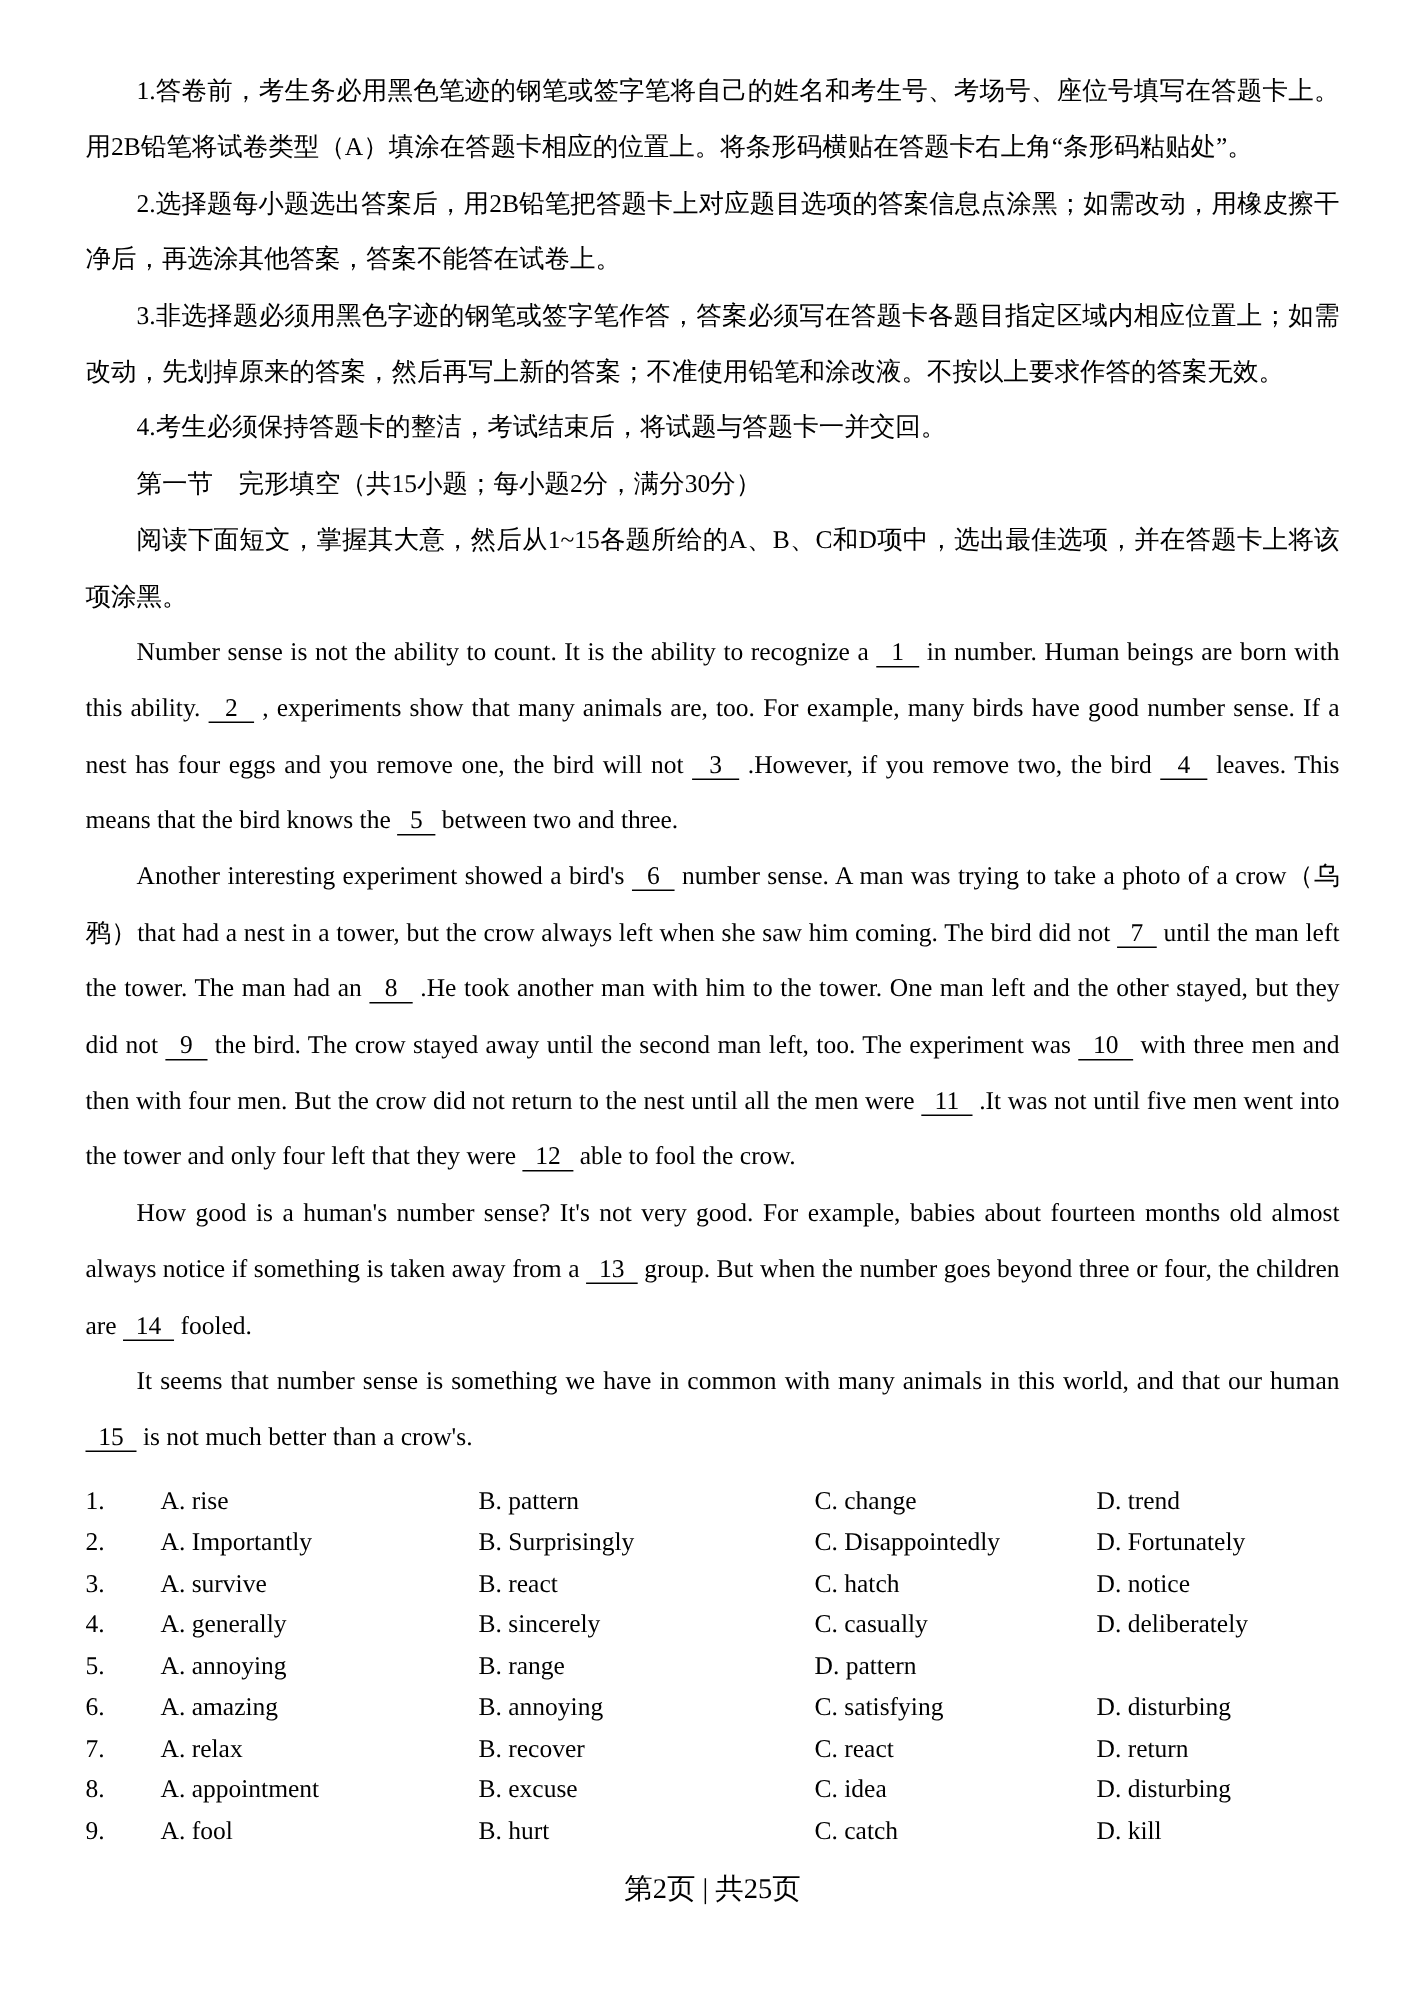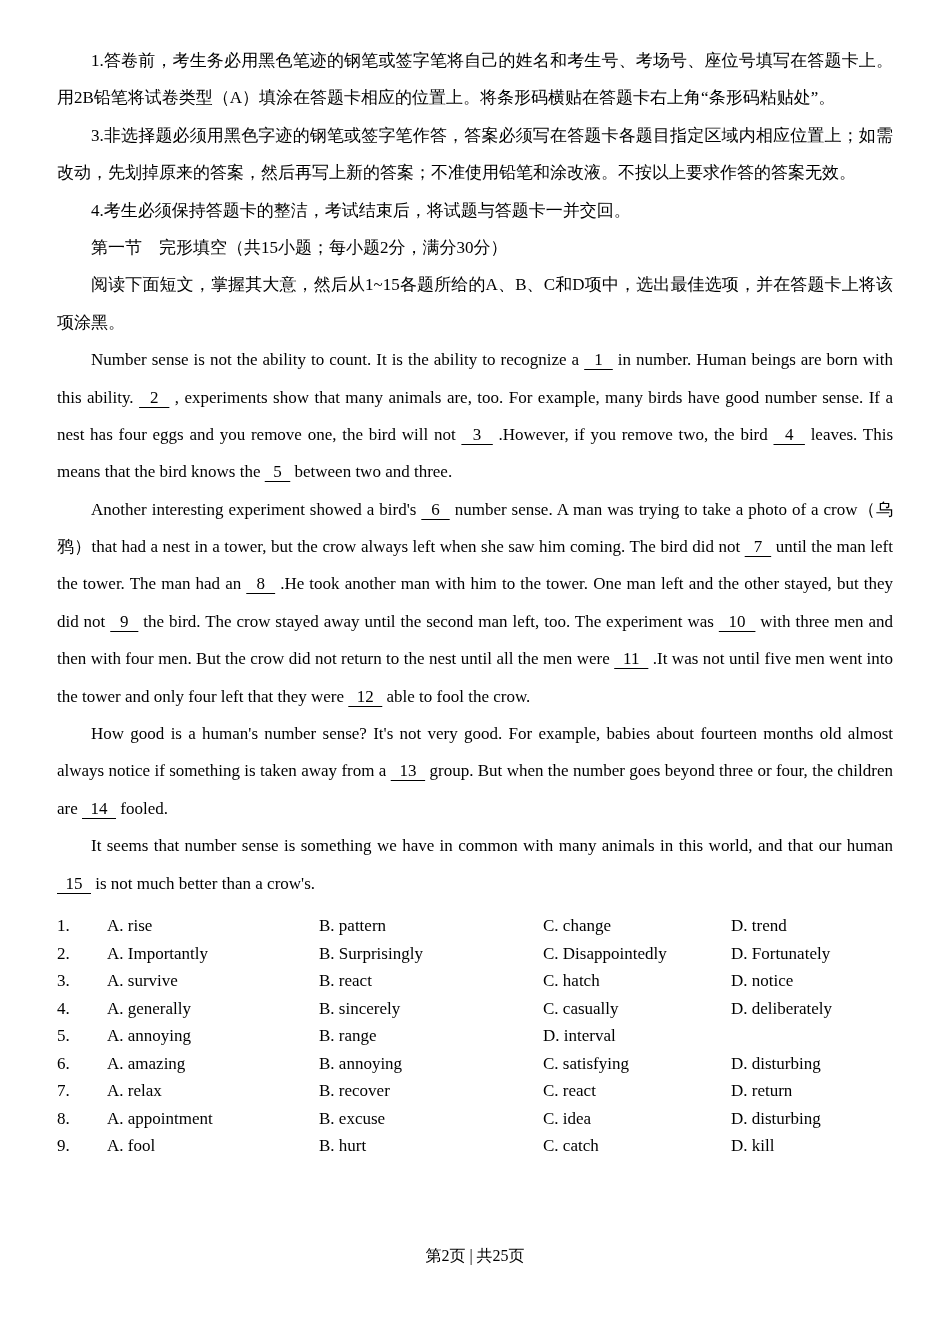--- a/index.html
+++ b/index.html
@@ -42,31 +42,32 @@
   }
   .cell {
     white-space: nowrap;
   }
   .footer {
     position: absolute;
     left: 0;
     right: 0;
     top: 1246px;
     text-align: center;
-    font-size: 16px;
+    font-size: 19px;
     color: #000000;
   }
 </style>
 </head>
 <body>
 
 <div class="page">
 
   <section>
     <p class="para cn">1.答卷前，考生务必用黑色笔迹的钢笔或签字笔将自己的姓名和考生号、考场号、座位号填写在答题卡上。用2B铅笔将试卷类型（A）填涂在答题卡相应的位置上。将条形码横贴在答题卡右上角“条形码粘贴处”。</p>
+    <p class="para cn">2.选择题每小题选出答案后，用2B铅笔把答题卡上对应题目选项的答案信息点涂黑；如需改动，用橡皮擦干净后，再选涂其他答案，答案不能答在试卷上。</p>
     <p class="para cn">3.非选择题必须用黑色字迹的钢笔或签字笔作答，答案必须写在答题卡各题目指定区域内相应位置上；如需改动，先划掉原来的答案，然后再写上新的答案；不准使用铅笔和涂改液。不按以上要求作答的答案无效。</p>
     <p class="para cn">4.考生必须保持答题卡的整洁，考试结束后，将试题与答题卡一并交回。</p>
   </section>
 
   <p class="para cn">第一节　完形填空（共15小题；每小题2分，满分30分）</p>
   <p class="para cn">阅读下面短文，掌握其大意，然后从1~15各题所给的A、B、C和D项中，选出最佳选项，并在答题卡上将该项涂黑。</p>
 
   <div class="passage">
       <p class="para en">Number sense is not the ability to count. It is the ability to recognize a <span class="blank">&nbsp;&nbsp;1&nbsp;&nbsp;</span> in number. Human beings are born with this ability. <span class="blank">&nbsp;&nbsp;2&nbsp;&nbsp;</span> , experiments show that many animals are, too. For example, many birds have good number sense. If a nest has four eggs and you remove one, the bird will not <span class="blank">&nbsp;&nbsp;3&nbsp;&nbsp;</span> .However, if you remove two, the bird <span class="blank">&nbsp;&nbsp;4&nbsp;&nbsp;</span> leaves. This means that the bird knows the <span class="blank">&nbsp;&nbsp;5&nbsp;&nbsp;</span> between two and three.</p>
       <p class="para en">Another interesting experiment showed a bird's <span class="blank">&nbsp;&nbsp;6&nbsp;&nbsp;</span> number sense. A man was trying to take a photo of a crow（乌鸦）that had a nest in a tower, but the crow always left when she saw him coming. The bird did not <span class="blank">&nbsp;&nbsp;7&nbsp;&nbsp;</span> until the man left the tower. The man had an <span class="blank">&nbsp;&nbsp;8&nbsp;&nbsp;</span> .He took another man with him to the tower. One man left and the other stayed, but they did not <span class="blank">&nbsp;&nbsp;9&nbsp;&nbsp;</span> the bird. The crow stayed away until the second man left, too. The experiment was <span class="blank">&nbsp;&nbsp;10&nbsp;&nbsp;</span> with three men and then with four men. But the crow did not return to the nest until all the men were <span class="blank">&nbsp;&nbsp;11&nbsp;&nbsp;</span> .It was not until five men went into the tower and only four left that they were <span class="blank">&nbsp;&nbsp;12&nbsp;&nbsp;</span> able to fool the crow.</p>
@@ -100,21 +101,21 @@
         <span class="cell">4.</span>
         <span class="cell">A. generally</span>
         <span class="cell">B. sincerely</span>
         <span class="cell">C. casually</span>
         <span class="cell">D. deliberately</span>
       </div>
       <div class="opt-row">
         <span class="cell">5.</span>
         <span class="cell">A. annoying</span>
         <span class="cell">B. range</span>
-        <span class="cell">D. interval</span>
+        <span class="cell">D. pattern</span>
       </div>
       <div class="opt-row">
         <span class="cell">6.</span>
         <span class="cell">A. amazing</span>
         <span class="cell">B. annoying</span>
         <span class="cell">C. satisfying</span>
         <span class="cell">D. disturbing</span>
       </div>
       <div class="opt-row">
         <span class="cell">7.</span>

